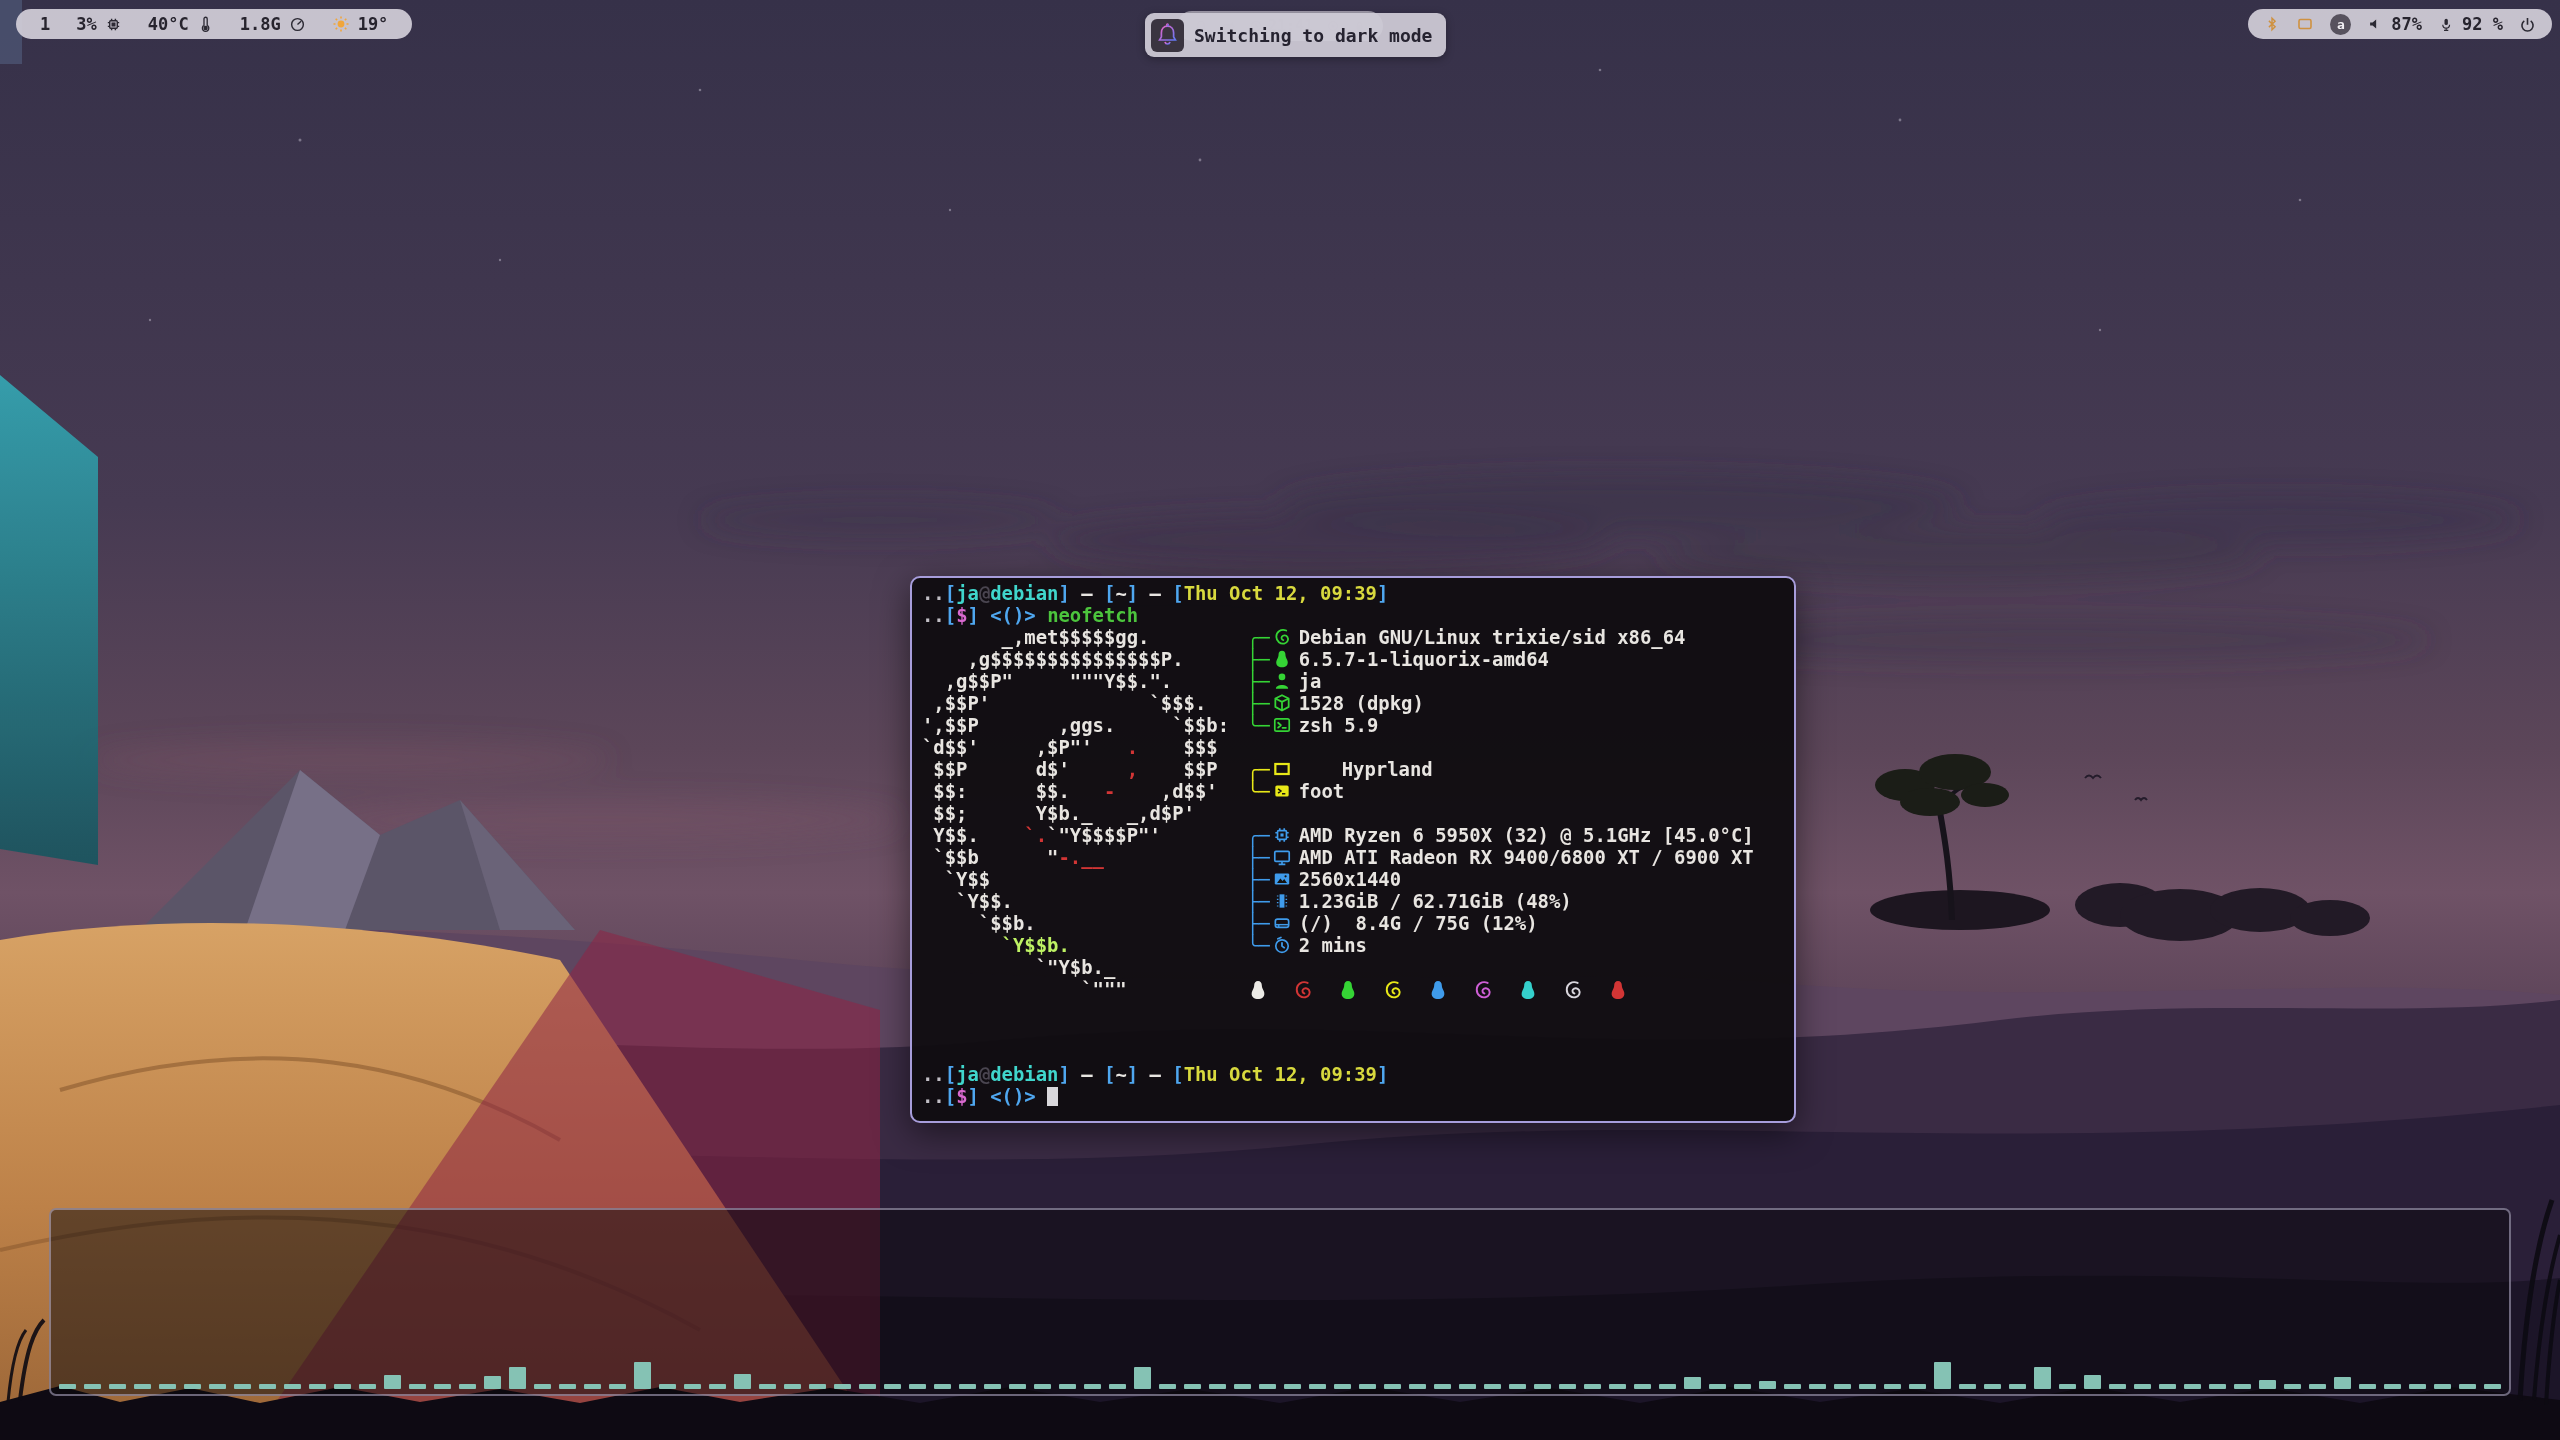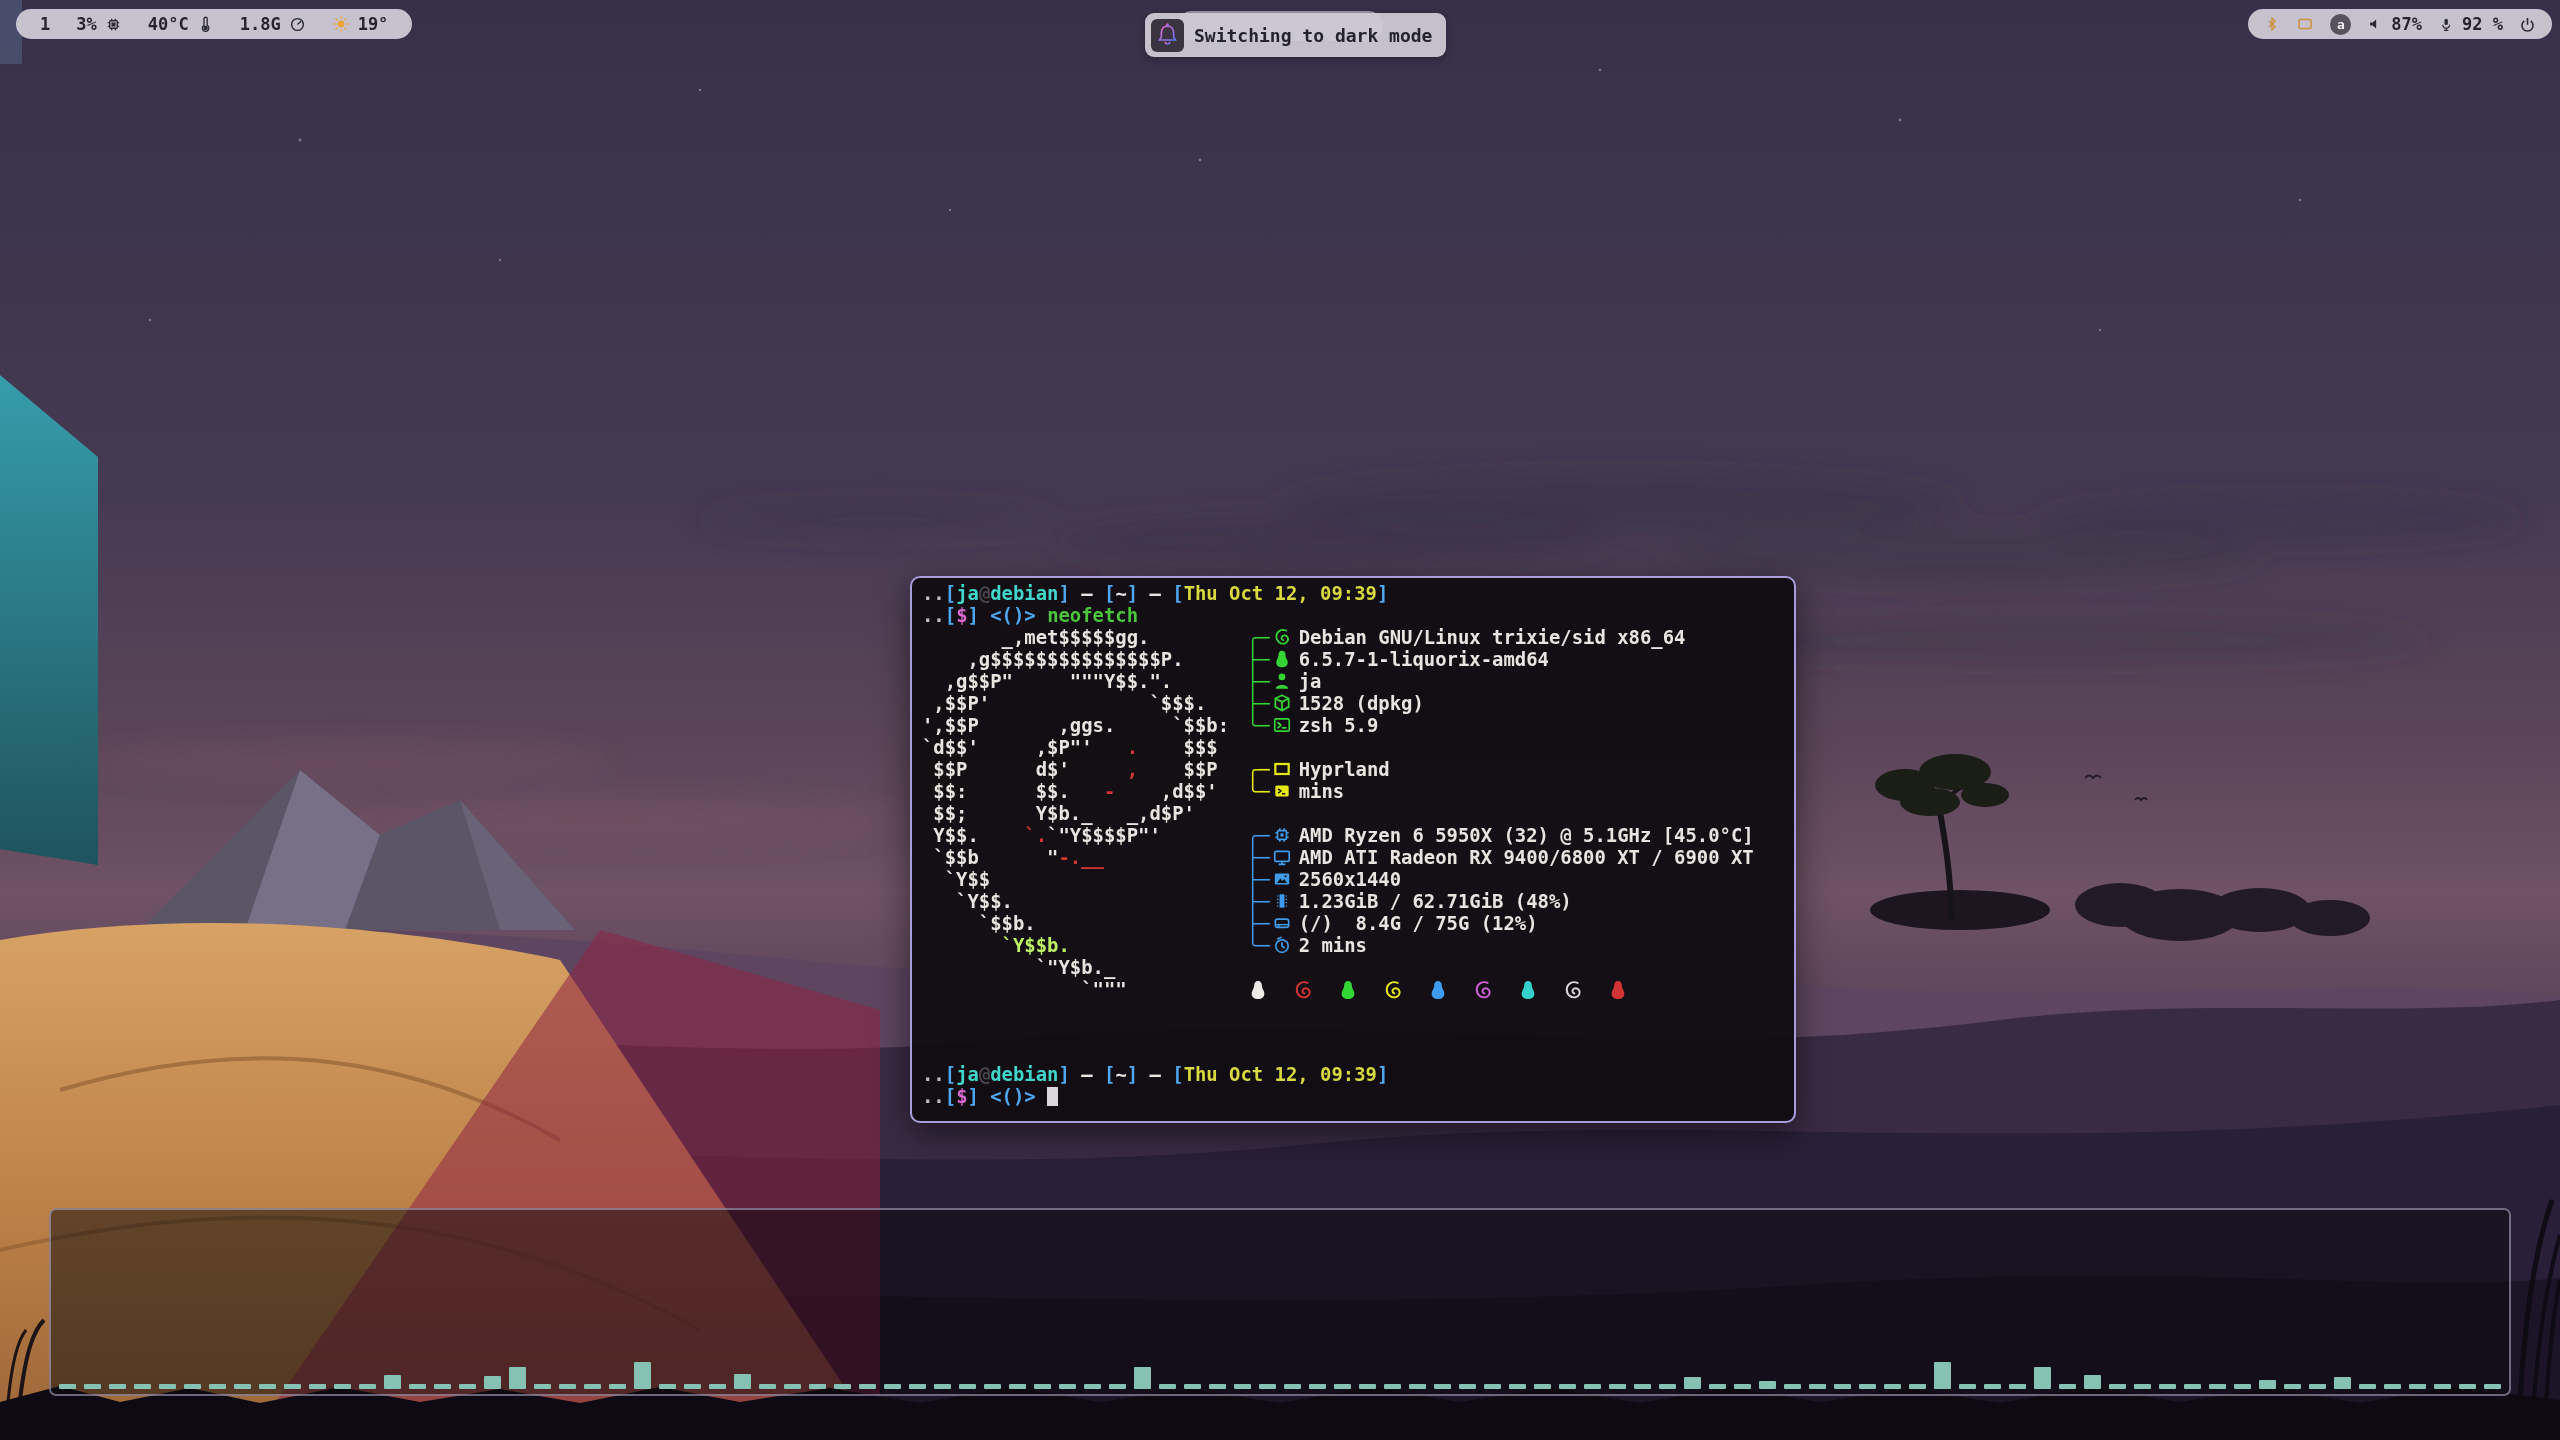--- a/index.html
+++ b/index.html
@@ -295,25 +295,25 @@
                 <path d="M9 2 L15 5 L15 12.5 L9 15.8 L3 12.5 L3 5 Z M3 5 L9 8 L15 5 M9 8 L9 15.5" stroke="currentColor" fill="none" stroke-width="1.6" stroke-linecap="round" stroke-linejoin="round"></path>
               </svg></span><span style="color: rgb(232, 229, 225);">1528 (dpkg)</span></div>
           <div class="irow"><span class="con" style="color: rgb(53, 212, 53);">╰─</span><span class="ic" style="color: rgb(53, 212, 53);"><svg viewBox="0 0 18 18">
                 <rect x="2.5" y="3.5" width="13" height="11" rx="1.5" stroke="currentColor" fill="none" stroke-width="1.5"></rect>
                 <path d="M5.5 7 L8 9.2 L5.5 11.4 M9.5 11.5 L12.5 11.5" stroke="currentColor" fill="none" stroke-width="1.6" stroke-linecap="round" stroke-linejoin="round"></path>
               </svg></span><span style="color: rgb(232, 229, 225);">zsh 5.9</span></div>
         </div>
         <div class="sec">
           <div class="irow"><span class="con" style="color: rgb(232, 232, 24);">╭─</span><span class="ic" style="color: rgb(232, 232, 24);"><svg viewBox="0 0 18 18">
                 <rect x="3" y="4.5" width="12" height="9" stroke="currentColor" fill="none" stroke-width="2"></rect>
-              </svg></span><span style="color: rgb(232, 229, 225);">Hyprland</span></div>
+              </svg></span><span style="color: rgb(232, 229, 225); margin-left: 43px;">Hyprland</span></div>
           <div class="irow"><span class="con" style="color: rgb(232, 232, 24);">╰─</span><span class="ic" style="color: rgb(232, 232, 24);"><svg viewBox="0 0 18 18">
                 <rect x="3" y="4" width="12" height="10" rx="1.5" fill="currentColor"></rect>
                 <path d="M5.5 7 L8 9 L5.5 11 M9 11.5 L12 11.5" stroke="#15120f" stroke-width="1.4" fill="none"></path>
-              </svg></span><span style="color: rgb(232, 229, 225);">mins</span></div>
+              </svg></span><span style="color: rgb(232, 229, 225);">foot</span></div>
         </div>
         <div class="sec">
           <div class="irow"><span class="con" style="color: rgb(63, 155, 235);">╭─</span><span class="ic" style="color: rgb(63, 155, 235);"><svg viewBox="0 0 18 18">
                 <rect x="5" y="5" width="8" height="8" rx="1" stroke="currentColor" fill="none" stroke-width="1.5"></rect>
                 <rect x="7.6" y="7.6" width="2.8" height="2.8" fill="currentColor"></rect>
                 <path d="M7 5V3 M11 5V3 M7 15V13 M11 15V13 M5 7H3 M5 11H3 M15 7H13 M15 11H13" stroke="currentColor" stroke-width="1.5"></path>
               </svg></span><span style="color: rgb(232, 229, 225);">AMD Ryzen 6 5950X (32) @ 5.1GHz [45.0°C]</span></div>
           <div class="irow"><span class="con" style="color: rgb(63, 155, 235);">├─</span><span class="ic" style="color: rgb(63, 155, 235);"><svg viewBox="0 0 18 18">
                 <rect x="2.5" y="4" width="13" height="9" rx="1" stroke="currentColor" fill="none" stroke-width="1.5"></rect>
                 <path d="M9 13 v2.2 M6 15.6 h6" stroke="currentColor" stroke-width="1.5"></path>

